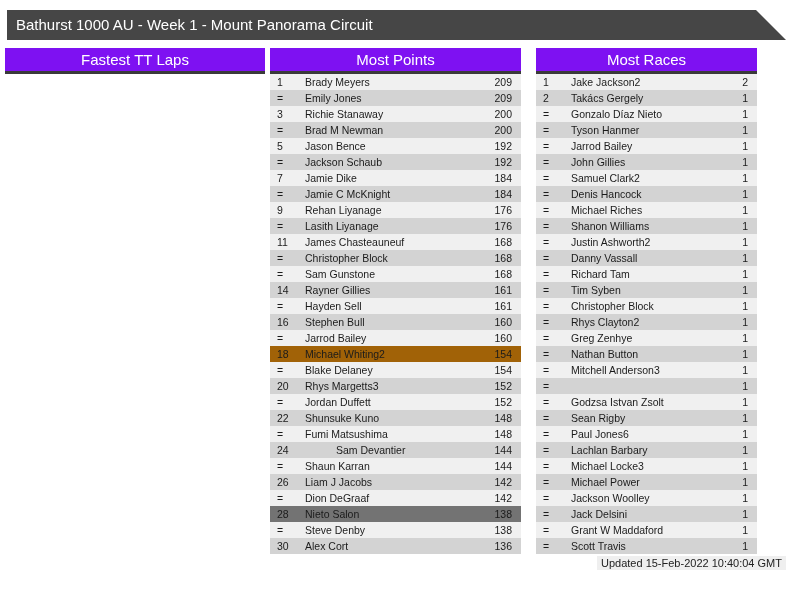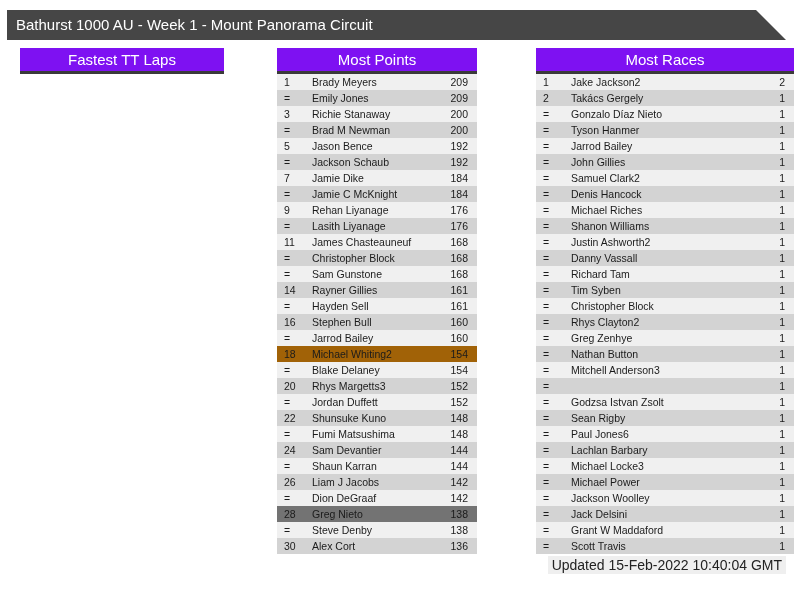--- a/index.html
+++ b/index.html
@@ -25,23 +25,23 @@
     line-height: 30px;
     padding-left: 9px;
     clip-path: polygon(0 0, calc(100% - 30px) 0, 100% 100%, 0 100%);
     white-space: nowrap;
   }
 
   .board {
     position: absolute;
     top: 48px;
   }
-  .board.c0 { left: 20px;   width: 204px; }
-  .board.c1 { left: 270px; width: 200px; margin-left: 7px; }
-  .board.c2 { left: 536px; width: 258px; }
+  .board.c0 { left: 5px;   width: 260px; }
+  .board.c1 { left: 270px; width: 251px; }
+  .board.c2 { left: 536px; width: 221px; }
 
   .board-header {
     height: 23px;
     line-height: 23px;
     text-align: center;
     color: #ffffff;
     font-size: 15px;
     border-bottom: 3px solid #3a3a3a;
   }
 
@@ -55,21 +55,21 @@
     white-space: nowrap;
   }
   .row .rank  { width: 35px; padding-left: 7px; box-sizing: border-box; flex: 0 0 auto; }
   .row .name  { flex: 1 1 auto; overflow: hidden; }
   .row .value { flex: 0 0 auto; padding-right: 9px; margin-left: auto; }
 
   .footer-updated {
     position: absolute;
     top: 556px;
     right: 14px;
-    font-size: 14px;
+    font-size: 11px;
     color: #222222;
     padding: 1px 4px;
   }
 </style>
 </head>
 <body>
 
 <div class="stage">
 
   <div class="title-bar" style="background-color: rgb(70, 70, 70);">
@@ -192,21 +192,21 @@
         <div class="row" style="background-color: rgb(211, 211, 211);">
           <span class="rank">22</span>
           <span class="name">Shunsuke Kuno</span>
           <span class="value">148</span>
         </div>
         <div class="row" style="background-color: rgb(240, 240, 240);">
           <span class="rank">=</span>
           <span class="name">Fumi Matsushima</span>
           <span class="value">148</span>
         </div>
-        <div class="row" style="background-color: rgb(211, 211, 211);">
+        <div class="row" style="background-color: rgb(211, 211, 211); gap: 31px;">
           <span class="rank">24</span>
           <span class="name">Sam Devantier</span>
           <span class="value">144</span>
         </div>
         <div class="row" style="background-color: rgb(240, 240, 240);">
           <span class="rank">=</span>
           <span class="name">Shaun Karran</span>
           <span class="value">144</span>
         </div>
         <div class="row" style="background-color: rgb(211, 211, 211);">
@@ -214,21 +214,21 @@
           <span class="name">Liam J Jacobs</span>
           <span class="value">142</span>
         </div>
         <div class="row" style="background-color: rgb(240, 240, 240);">
           <span class="rank">=</span>
           <span class="name">Dion DeGraaf</span>
           <span class="value">142</span>
         </div>
         <div class="row" style="background-color: #737373;">
           <span class="rank">28</span>
-          <span class="name">Greg Nieto</span>
+          <span class="name">Nieto Salon</span>
           <span class="value">138</span>
         </div>
         <div class="row" style="background-color: rgb(240, 240, 240);">
           <span class="rank">=</span>
           <span class="name">Steve Denby</span>
           <span class="value">138</span>
         </div>
         <div class="row" style="background-color: rgb(211, 211, 211);">
           <span class="rank">30</span>
           <span class="name">Alex Cort</span>

